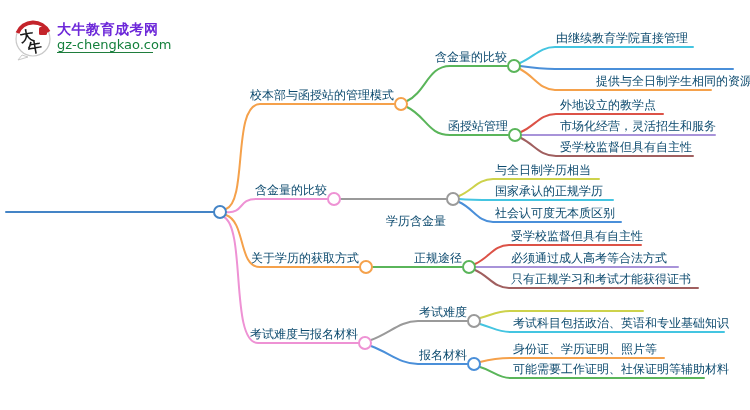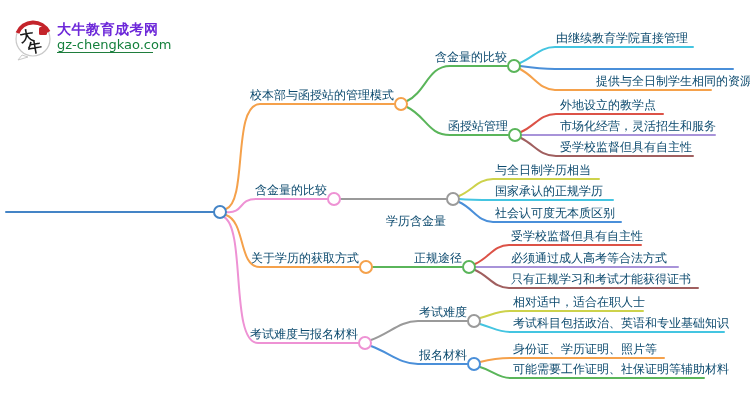--- a/index.html
+++ b/index.html
@@ -109,18 +109,17 @@
 
   <div class="lbl" style="right:391px;top:251px;">关于学历的获取方式</div>
   <div class="lbl" style="right:288px;top:251px;margin-left:36px;">正规途径</div>
   <div class="lbl" style="left:511px;top:229px;">受学校监督但具有自主性</div>
   <div class="lbl" style="left:511px;top:251px;">必须通过成人高考等合法方式</div>
   <div class="lbl" style="left:511px;top:272px;">只有正规学习和考试才能获得证书</div>
 
   <div class="lbl" style="right:392px;top:327px;">考试难度与报名材料</div>
   <div class="lbl" style="right:283px;top:305px;">考试难度</div>
   <div class="lbl" style="right:283px;top:348px;">报名材料</div>
-  <div class="lbl" style="left:513px;top:295px;">相对适中，适合在职人士</div>
   <div class="lbl" style="left:513px;top:316px;">考试科目包括政治、英语和专业基础知识</div>
   <div class="lbl" style="left:513px;top:342px;">身份证、学历证明、照片等</div>
   <div class="lbl" style="left:513px;top:362px;">可能需要工作证明、社保证明等辅助材料</div>
 
 </div>
 
 </body></html>

